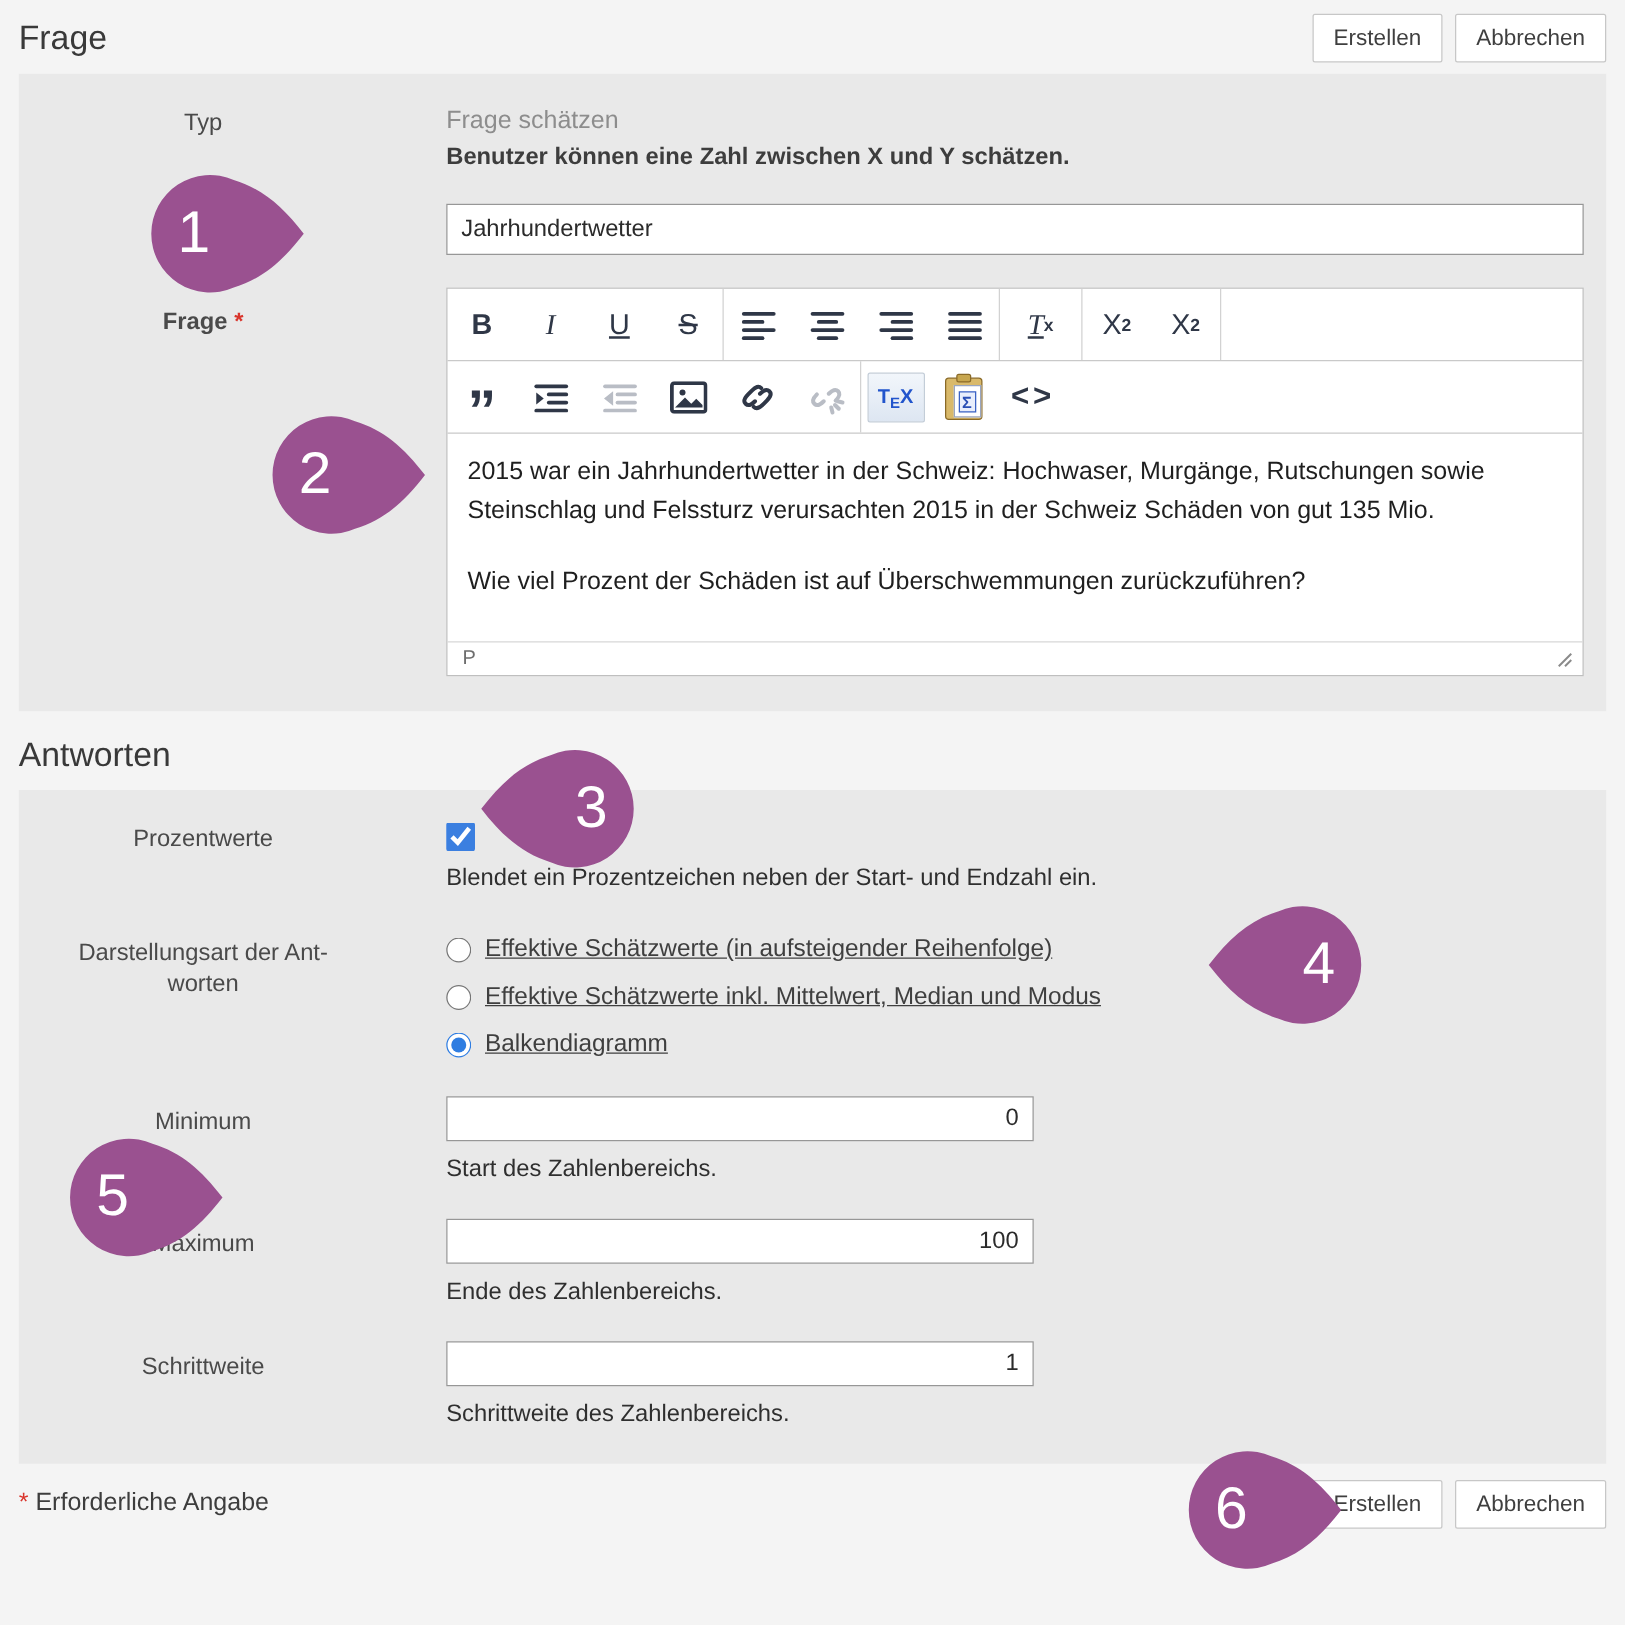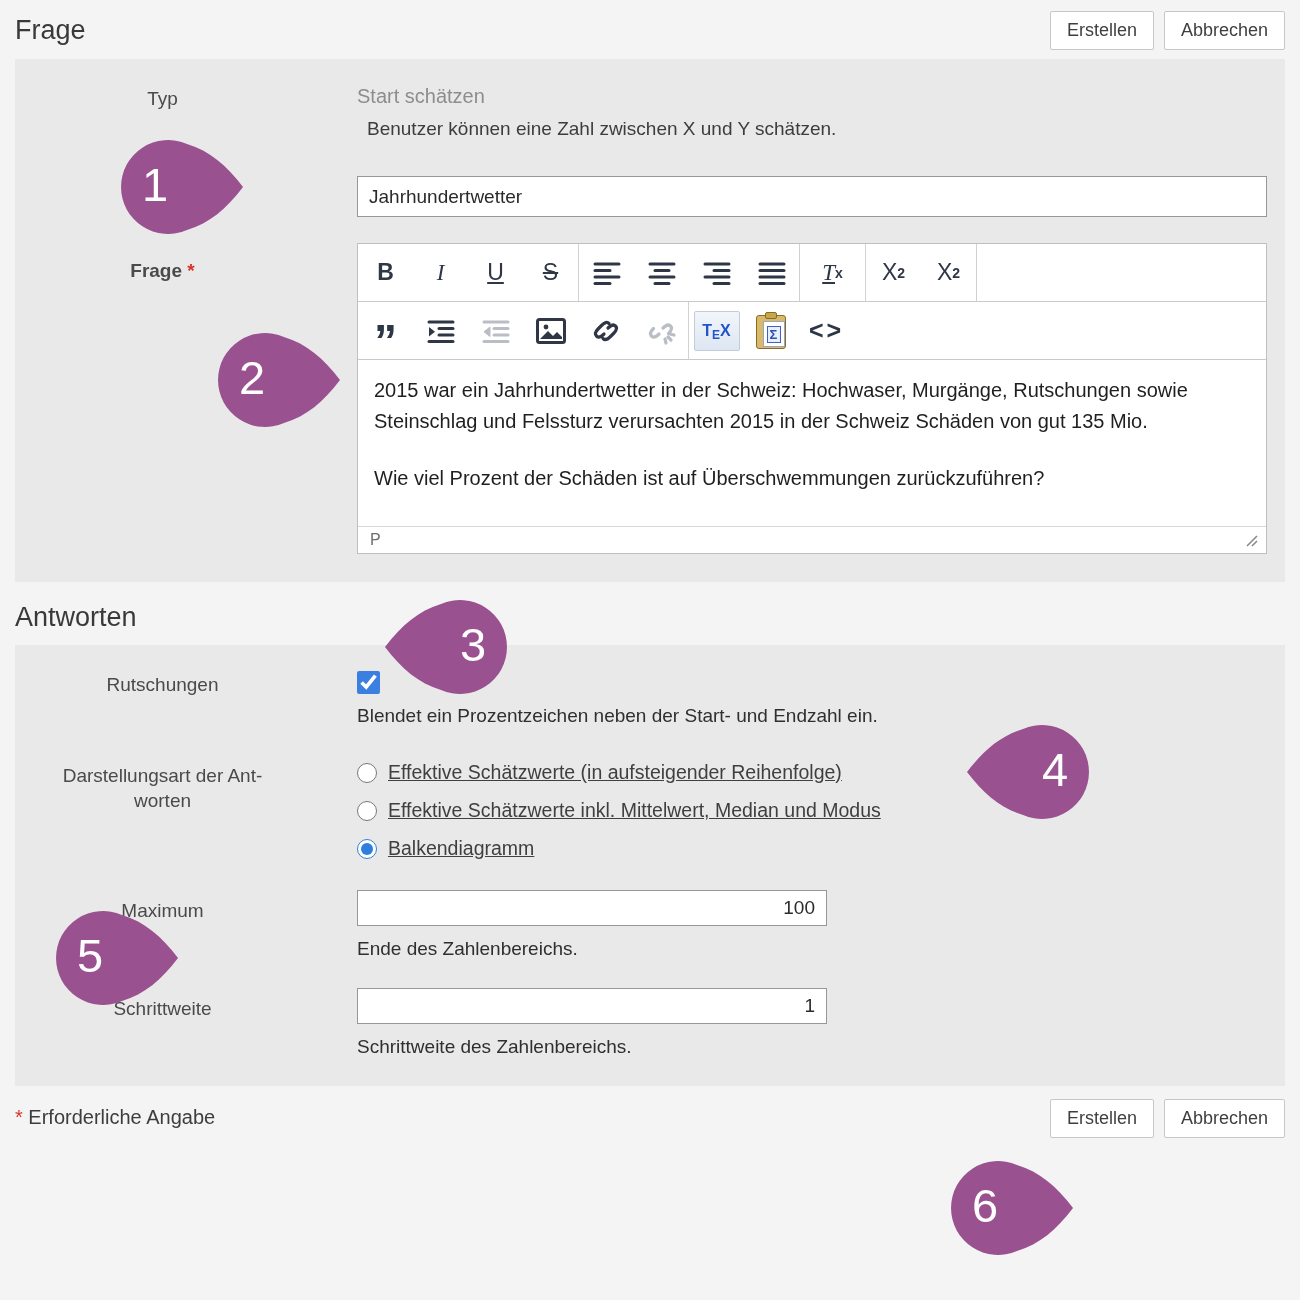--- a/index.html
+++ b/index.html
@@ -23,21 +23,21 @@
   
   .panel { background:#e9e9e9; padding:26px 18px 28px 0; }
   .form-row { display:grid; grid-template-columns:295px 1fr; column-gap:47px; align-items:start; }
   .row-gap { margin-bottom:26px; }
   .flabel { text-align:center; font-size:19px; color:#4a4a4a; line-height:1.3; }
   .flabel.center { padding-top:9px; }
   .flabel.toppad { padding-top:16px;font-weight:bold; }
   .req { color:#d9342b; }
 
   .type-value { font-size:20px; color:#8d8d8d; margin:0 0 7px; }
-  .type-desc  { font-size:19px; color:#3d3d3d; margin:10px; }
+  .type-desc  { font-size:19px; color:#3d3d3d; margin:0;font-weight:bold; }
 
   .text-input {
     width:100%; height:41px; border:1px solid #979797; background:#fff;
     font-size:19px; color:#2b2b2b; padding:0 11px;
     font-family:"Liberation Sans", sans-serif;
   }
   .num-input { width:470px; text-align:right; height:36px; }
 
   
   .editor { border:1px solid #bfbfbf; background:#fff; }
@@ -100,21 +100,21 @@
       <button class="btn">Erstellen</button>
       <button class="btn">Abbrechen</button>
     </div>
   </div>
 
   <div class="panel">
 
     <div class="form-row row-gap">
       <div class="flabel" style="padding-top:2px;">Typ</div>
       <div>
-        <p class="type-value">Start schätzen</p>
+        <p class="type-value">Frage schätzen</p>
         <p class="type-desc">Benutzer können eine Zahl zwischen X und Y schätzen.</p>
       </div>
     </div>
 
     <div class="form-row row-gap">
       <div class="flabel center">
         <span>Titel</span>
         <span class="req">*</span>
       </div>
       <div>
@@ -290,21 +290,21 @@
         </div>
       </div>
     </div>
   </div>
 
   <h2 class="section-title">Antworten</h2>
 
   <div class="panel">
 
     <div class="form-row" style="margin-bottom:34px;">
-      <div class="flabel" style="padding-top:2px;">Rutschungen</div>
+      <div class="flabel" style="padding-top:2px;">Prozentwerte</div>
       <div>
         <div class="check-row">
           <input type="checkbox" class="checkbox" checked="" style="">
         </div>
         <p class="hint" style="margin-top:11px;">Blendet ein Prozentzeichen neben der Start- und Endzahl ein.</p>
       </div>
     </div>
 
     <div class="form-row" style="margin-bottom:30px;">
       <div class="flabel" style="padding-top:3px;">
@@ -320,20 +320,27 @@
           <input type="radio" name="display" class="radio" style="">
           <span>Effektive Schätzwerte inkl. Mittelwert, Median und Modus</span>
         </label>
         <label class="radio-option" style="margin-bottom:0;">
           <input type="radio" name="display" class="radio" checked="" style="">
           <span>Balkendiagramm</span>
         </label>
       </div>
     </div>
 
+    <div class="form-row">
+      <div class="flabel center">Minimum</div>
+      <div>
+        <input class="text-input num-input" type="text" value="0" style="">
+        <p class="hint hint-block">Start des Zahlenbereichs.</p>
+      </div>
+    </div>
 
     <div class="form-row">
       <div class="flabel center">Maximum</div>
       <div>
         <input class="text-input num-input" type="text" value="100" style="">
         <p class="hint hint-block">Ende des Zahlenbereichs.</p>
       </div>
     </div>
 
     <div class="form-row">

